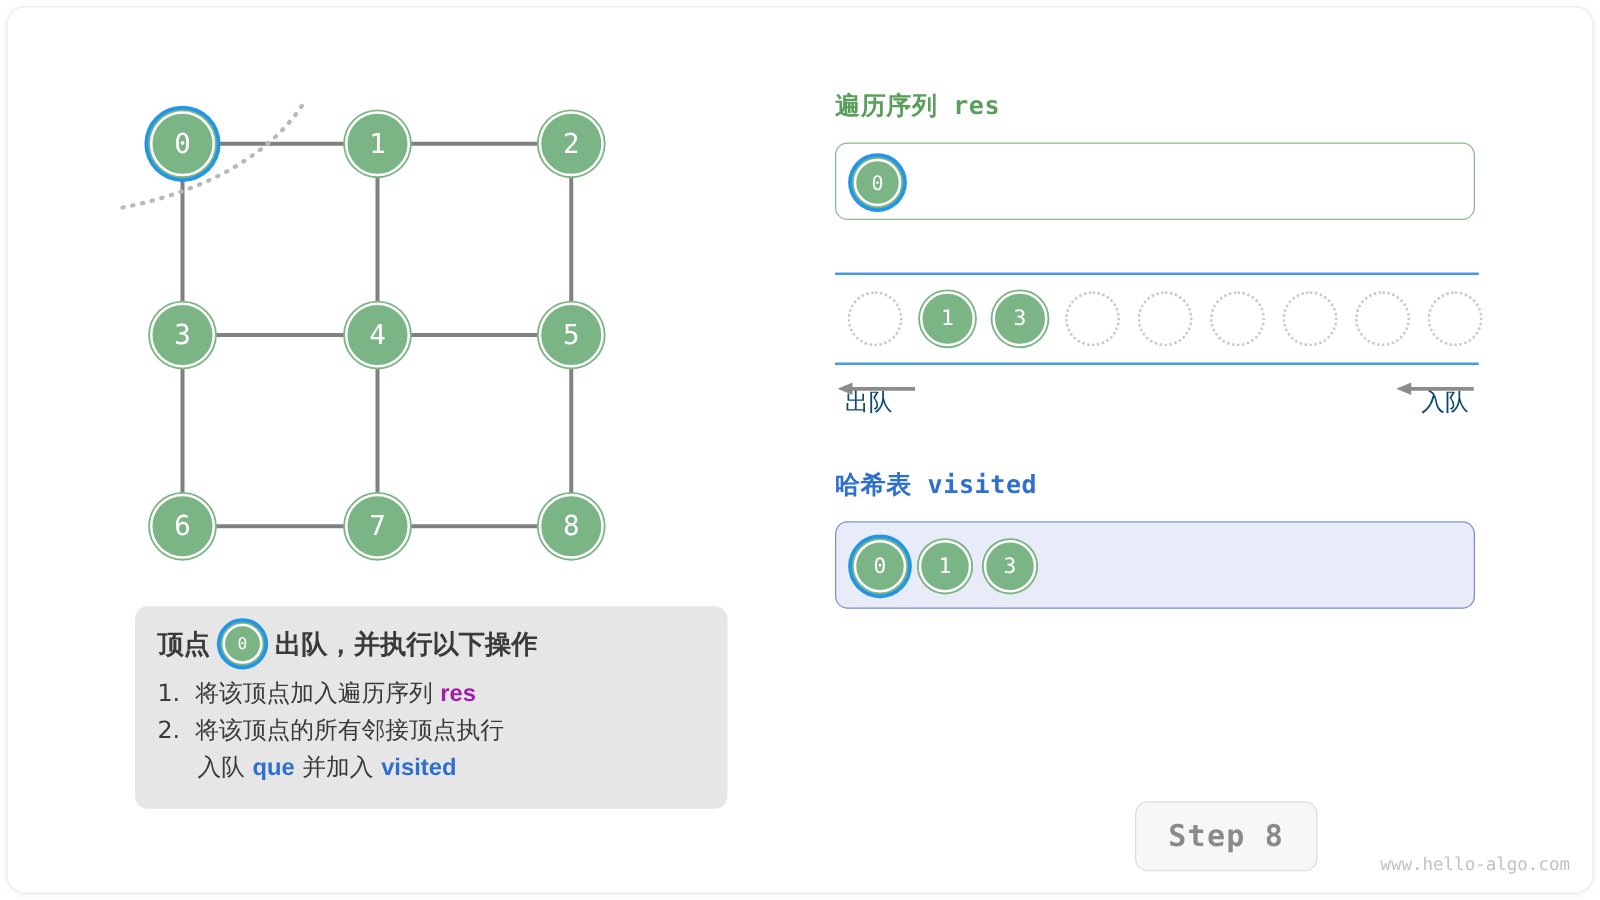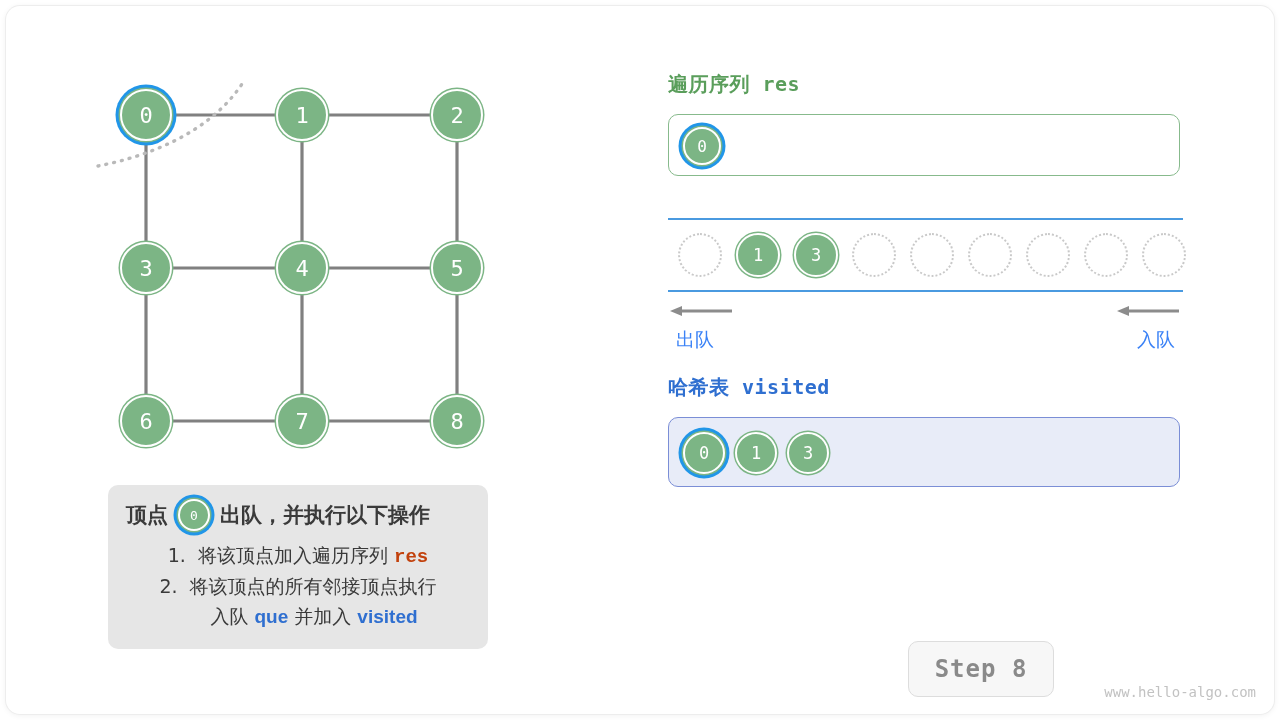--- a/index.html
+++ b/index.html
@@ -163,23 +163,23 @@
   .arrow {
     position: absolute;
     top: 4px;
     width: 64px;
     height: 12px;
   }
   .arrow.left-arrow { left: 2px; }
   .arrow.right-arrow { right: 2px; }
   .q-label {
     position: absolute;
-    top: 26px;
+    top: 8px;
     font-size: 19px;
-    color: #3b82f6;
+    color: #0c4a6e;
     font-family: "DejaVu Sans", sans-serif;
   }
   .q-label.l { left: 8px; }
   .q-label.r { right: 8px; }
 
   .visited-box {
     position: relative;
     width: 512px;
     height: 70px;
     box-sizing: border-box;
@@ -203,26 +203,25 @@
     font-size: 17px;
     margin: 0;
     flex: 0 0 auto;
   }
 
   
   .caption {
     position: absolute;
     left: 108px;
     top: 485px;
-    width: 380px;
+    width: 474px;
     box-sizing: border-box;
     background: #e6e6e6;
     border-radius: 10px;
     padding: 14px 18px 18px 18px;
-    text-align: center;
   }
   .cap-head {
     display: flex;
     align-items: center;
     font-size: 21px;
     font-weight: bold;
     color: #3a3a3a;
     font-family: "DejaVu Sans", sans-serif;
     white-space: pre;
   }
@@ -239,21 +238,21 @@
     padding: 0;
     list-style: none;
   }
   .cap-list li {
     font-size: 19px;
     color: #3a3a3a;
     font-family: "DejaVu Sans", sans-serif;
     line-height: 1.55;
     white-space: pre-wrap;
   }
-  .code-green { color: #c2410c; font-family: Liberation Mono, monospace; font-weight: bold; }
+  .code-green { color: #a21caf; font-family: Liberation Sans, sans-serif; font-weight: bold; }
   .code-blue  { color: #2f6fd0; font-family: Liberation Sans, sans-serif; font-weight: bold; }
 
   
   .step-badge {
     position: absolute;
     left: 908px;
     top: 641px;
     width: 146px;
     height: 56px;
     box-sizing: border-box;

